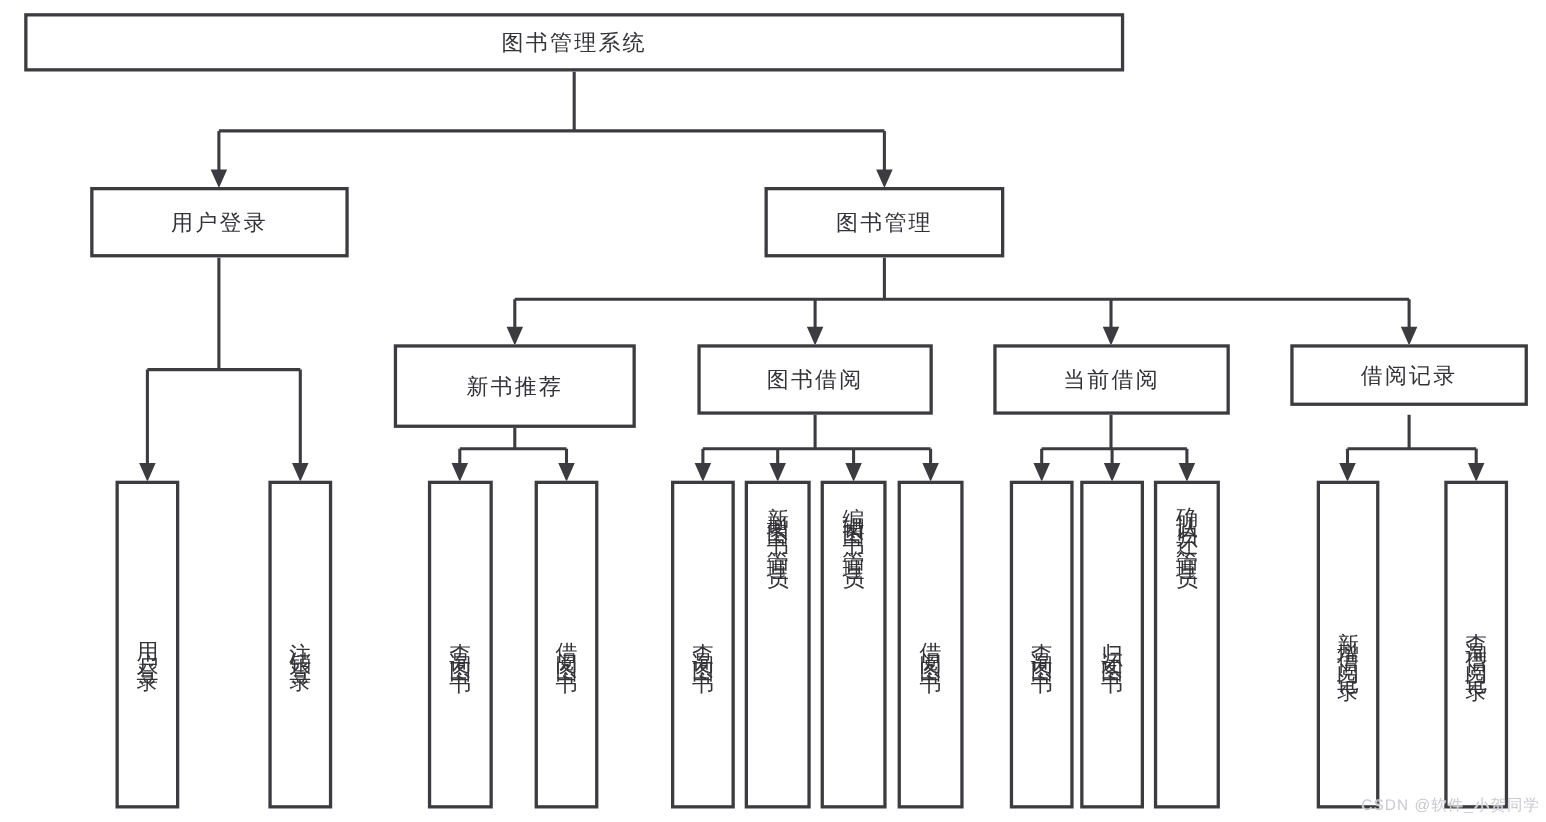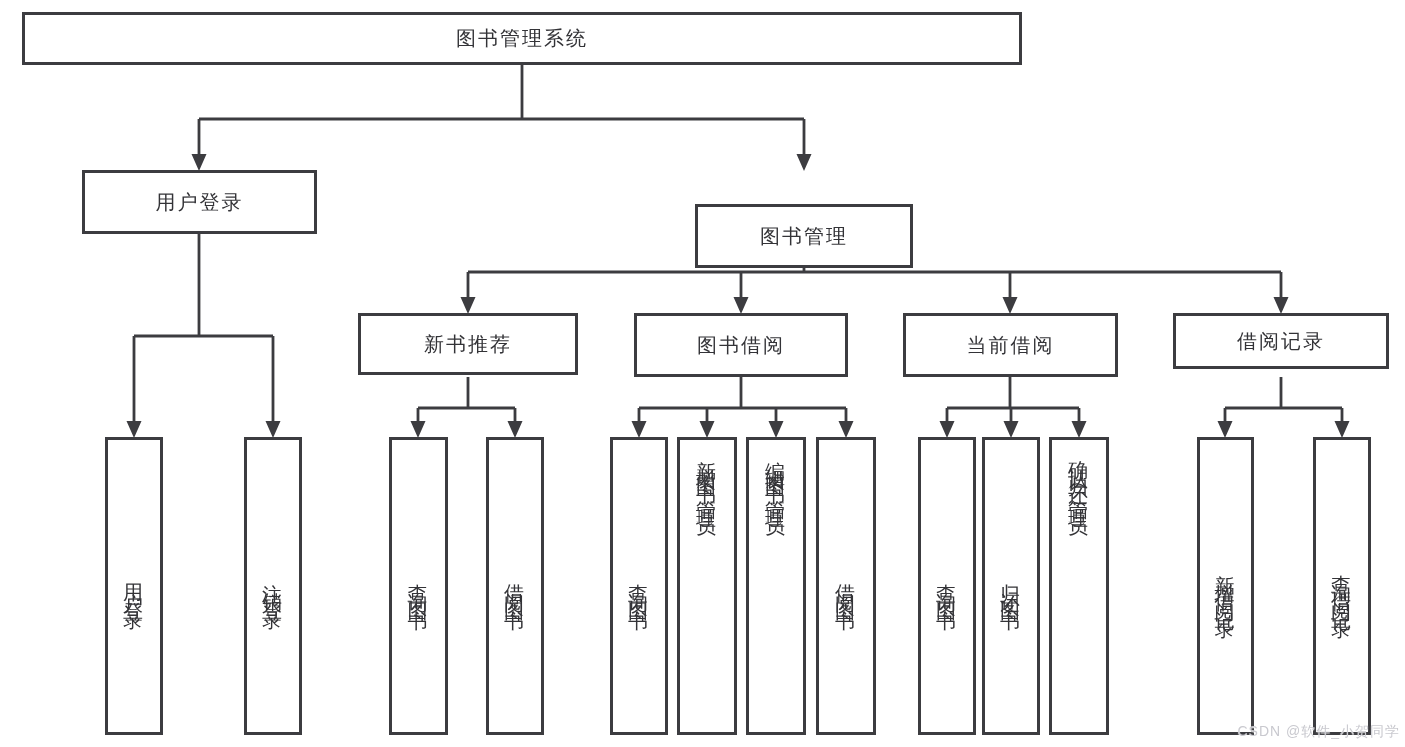--- a/index.html
+++ b/index.html
@@ -76,23 +76,23 @@
          M631.5 421 H646.5 L639 438 Z  M699.5 421 H714.5 L707 438 Z
          M768.5 421 H783.5 L776 438 Z  M838.5 421 H853.5 L846 438 Z
          M939.5 421 H954.5 L947 438 Z  M1003.5 421 H1018.5 L1011 438 Z
          M1071.5 421 H1086.5 L1079 438 Z
          M1217.5 421 H1232.5 L1225 438 Z  M1334.5 421 H1349.5 L1342 438 Z" fill="#3c3c40" stroke="none"></path>
   </svg>
 
   <div class="box h" style="left:22px; top:12px; width:1000px; height:53px;">图书管理系统</div>
 
   <div class="box h" style="left:82px; top:170px; width:235px; height:64px;">用户登录</div>
-  <div class="box h" style="left:695px; top:170px; width:218px; height:64px;margin-top:34px;">图书管理</div>
+  <div class="box h" style="left:695px; top:170px; width:218px; height:64px;">图书管理</div>
 
-  <div class="box h" style="left:358px; top:313px; width:220px; height:62px;">新书推荐</div>
+  <div class="box h" style="left:358px; top:313px; width:220px; height:76px;">新书推荐</div>
   <div class="box h" style="left:634px; top:313px; width:214px; height:64px;">图书借阅</div>
   <div class="box h" style="left:903px; top:313px; width:215px; height:64px;">当前借阅</div>
   <div class="box h" style="left:1173px; top:313px; width:216px; height:56px;">借阅记录</div>
 
   <div class="box v" style="left:105px; top:437px; width:58px; height:298px;">用户登录</div>
   <div class="box v" style="left:244px; top:437px; width:58px; height:298px;">注销登录</div>
 
   <div class="box v" style="left:389px; top:437px; width:59px; height:298px;">查询图书</div>
   <div class="box v" style="left:486px; top:437px; width:58px; height:298px;">借阅图书</div>
 

